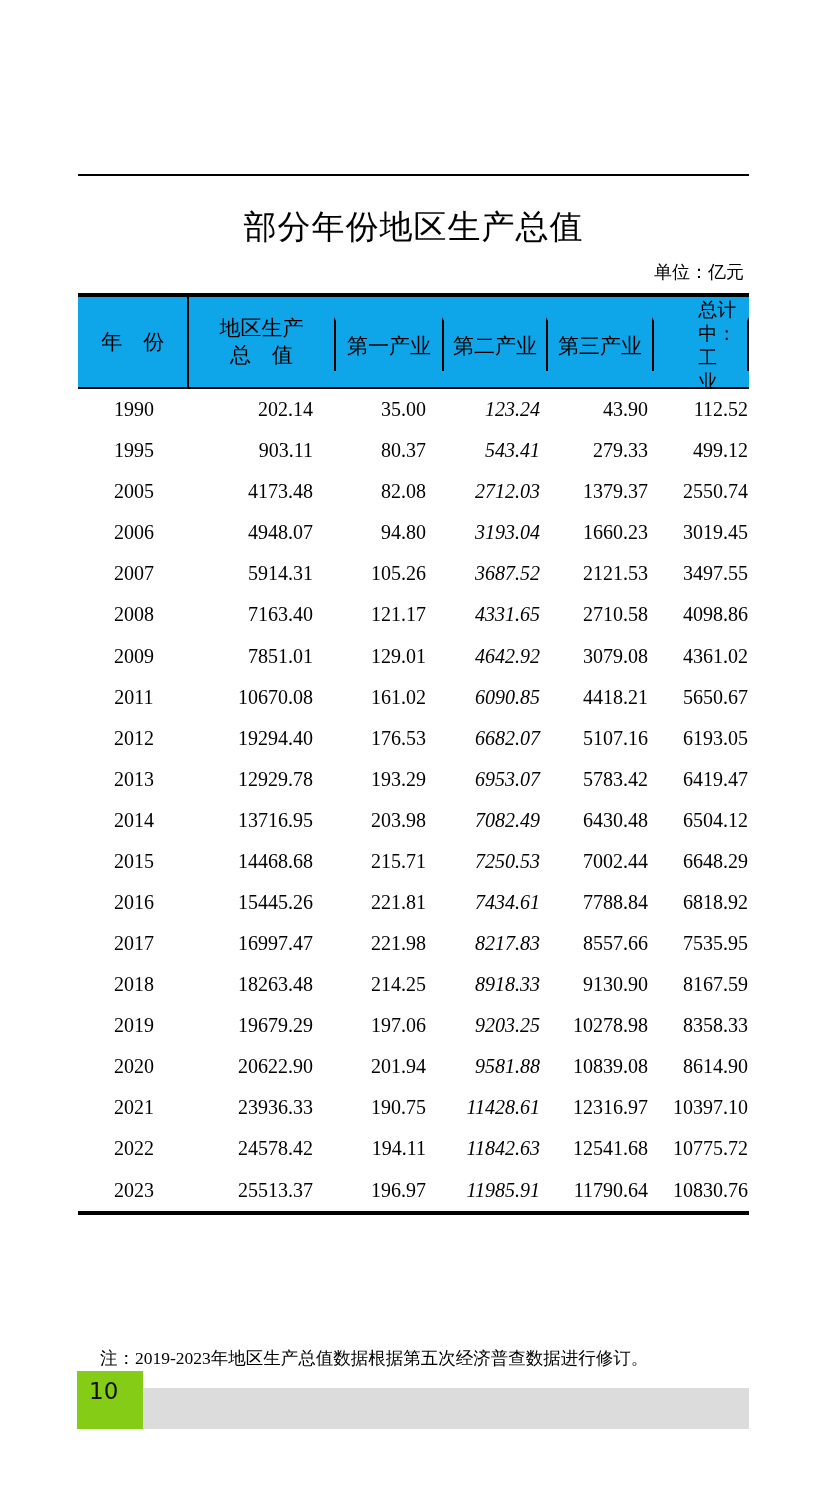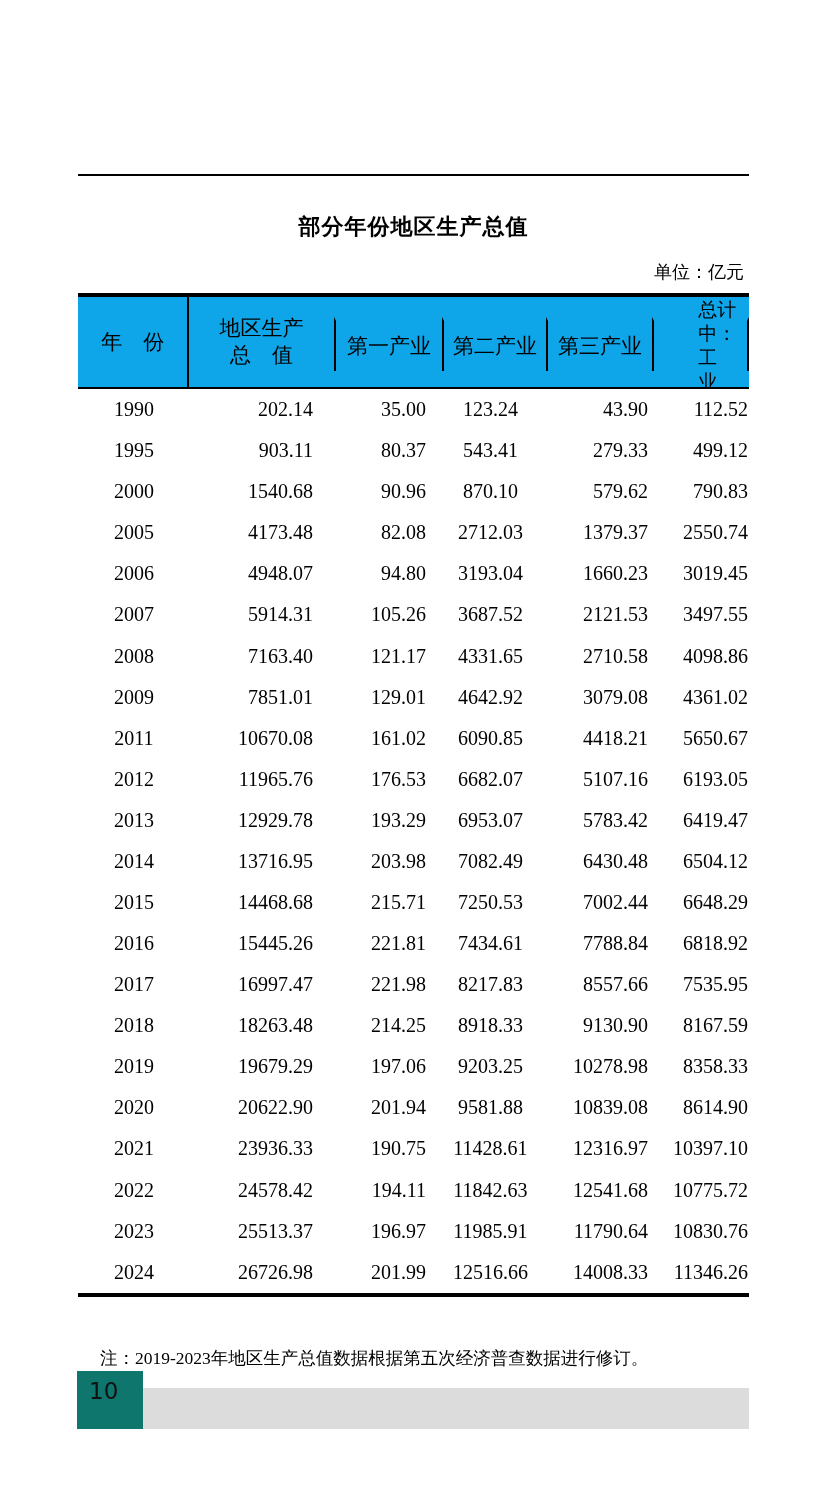--- a/index.html
+++ b/index.html
@@ -7,21 +7,21 @@
     width:827px;height:1496px;background:#ffffff;
     font-family:"Liberation Serif","DejaVu Serif",serif;color:#000;
     position:relative;overflow:hidden;
   }
   .page{position:absolute;left:0;top:0;width:827px;height:1496px;background:#fff;}
 
   .rule-top{position:absolute;left:78px;top:174px;width:671px;height:2px;background:#000;}
 
   .title{
     position:absolute;left:78px;top:204px;width:671px;
-    text-align:center;font-size:22px;font-weight:bold;letter-spacing:1px;line-height:46px;
+    text-align:center;font-size:33px;font-weight:normal;letter-spacing:1px;line-height:46px;
   }
   .unit{
     position:absolute;left:78px;top:260px;width:666px;
     text-align:right;font-size:18px;line-height:24px;
   }
 
   .table{position:absolute;left:78px;top:293px;width:671px;}
   .thead{
     display:flex;height:90px;background:#0ea5e9;
     border-top:4px solid #000;border-bottom:2px solid #000;
@@ -37,28 +37,28 @@
   .th-p2{width:104px;}
   .th-p3{width:107px;}
   .th-ind{width:97px;border-right:2px solid #000;flex-direction:column;font-size:19px;line-height:24px;padding-left:44px;}
 
   .tbody{border-bottom:4px solid #000;}
   .trow{display:flex;height:41.087px;align-items:center;}
   .td{box-sizing:border-box;font-size:20px;}
   .c0{width:112px;text-align:center;}
   .c1{width:142px;text-align:right;padding-right:19px;}
   .c2{width:109px;text-align:right;padding-right:15px;}
-  .c3{width:104px;text-align:center;padding-right:5px;}
+  .c3{width:104px;text-align:right;padding-right:5px;font-style:italic;}
   .c4{width:107px;text-align:right;padding-right:4px;}
   .c5{width:97px;text-align:right;padding-right:1px;}
 
   .note{position:absolute;left:100px;top:1346px;font-size:17.5px;line-height:24px;}
 
   .footer-band{position:absolute;left:77px;top:1388px;width:672px;height:41px;background:#dcdcdc;}
-  .pagenum-block{position:absolute;left:77px;top:1371px;width:66px;height:58px;background:#0f766e;}
+  .pagenum-block{position:absolute;left:77px;top:1371px;width:66px;height:58px;background:#84cc16;}
   .pagenum{
     margin:7px 0 0 12px;font-family:"DejaVu Sans","Liberation Sans",sans-serif;
     font-size:23px;color:#111;
   }
 </style>
 </head>
 <body>
 
 <div class="page">
 
@@ -94,28 +94,20 @@
         </div>
         <div class="trow">
           <div class="td c0">1995</div>
           <div class="td c1">903.11</div>
           <div class="td c2">80.37</div>
           <div class="td c3">543.41</div>
           <div class="td c4">279.33</div>
           <div class="td c5">499.12</div>
         </div>
         <div class="trow">
-          <div class="td c0">2000</div>
-          <div class="td c1">1540.68</div>
-          <div class="td c2">90.96</div>
-          <div class="td c3">870.10</div>
-          <div class="td c4">579.62</div>
-          <div class="td c5">790.83</div>
-        </div>
-        <div class="trow">
           <div class="td c0">2005</div>
           <div class="td c1">4173.48</div>
           <div class="td c2">82.08</div>
           <div class="td c3">2712.03</div>
           <div class="td c4">1379.37</div>
           <div class="td c5">2550.74</div>
         </div>
         <div class="trow">
           <div class="td c0">2006</div>
           <div class="td c1">4948.07</div>
@@ -151,21 +143,21 @@
         <div class="trow">
           <div class="td c0">2011</div>
           <div class="td c1">10670.08</div>
           <div class="td c2">161.02</div>
           <div class="td c3">6090.85</div>
           <div class="td c4">4418.21</div>
           <div class="td c5">5650.67</div>
         </div>
         <div class="trow">
           <div class="td c0">2012</div>
-          <div class="td c1">11965.76</div>
+          <div class="td c1">19294.40</div>
           <div class="td c2">176.53</div>
           <div class="td c3">6682.07</div>
           <div class="td c4">5107.16</div>
           <div class="td c5">6193.05</div>
         </div>
         <div class="trow">
           <div class="td c0">2013</div>
           <div class="td c1">12929.78</div>
           <div class="td c2">193.29</div>
           <div class="td c3">6953.07</div>
@@ -245,28 +237,20 @@
           <div class="td c5">10775.72</div>
         </div>
         <div class="trow">
           <div class="td c0">2023</div>
           <div class="td c1">25513.37</div>
           <div class="td c2">196.97</div>
           <div class="td c3">11985.91</div>
           <div class="td c4">11790.64</div>
           <div class="td c5">10830.76</div>
         </div>
-        <div class="trow">
-          <div class="td c0">2024</div>
-          <div class="td c1">26726.98</div>
-          <div class="td c2">201.99</div>
-          <div class="td c3">12516.66</div>
-          <div class="td c4">14008.33</div>
-          <div class="td c5">11346.26</div>
-        </div>
       </div>
   </div>
 
   <div class="note">注：2019-2023年地区生产总值数据根据第五次经济普查数据进行修订。</div>
 
   <div class="footer-band"></div>
   <div class="pagenum-block">
     <div class="pagenum">10</div>
   </div>
 

